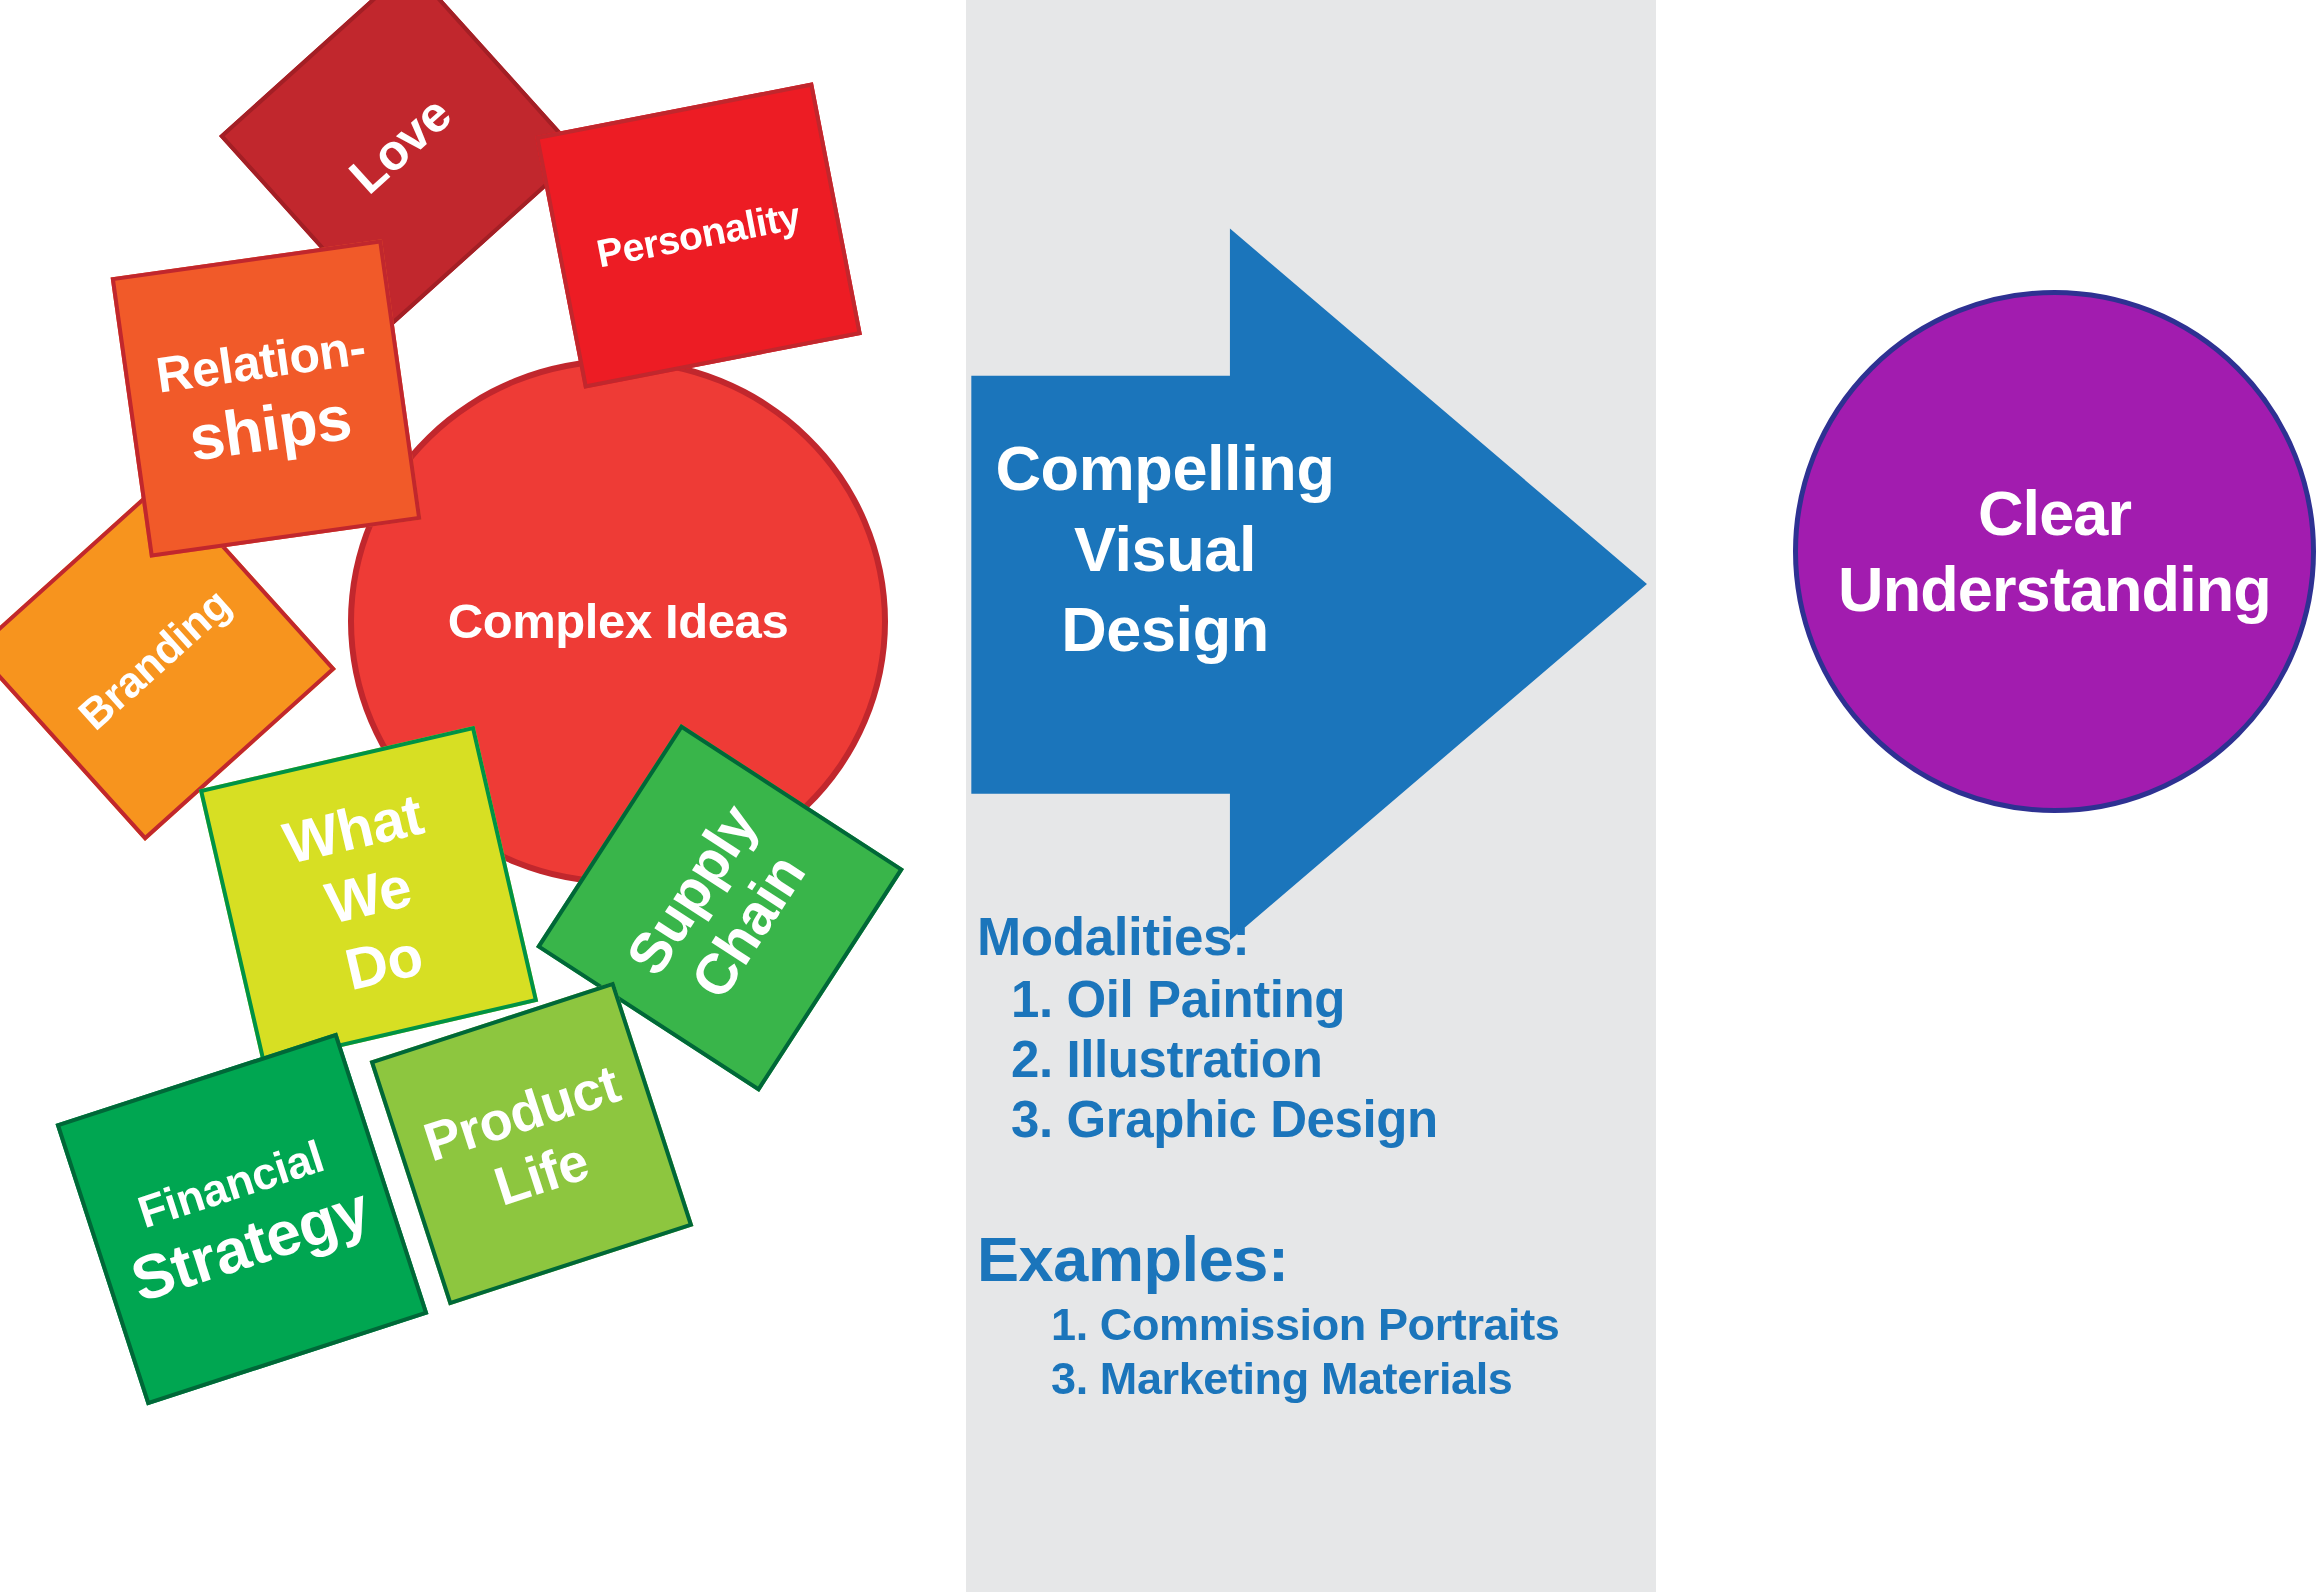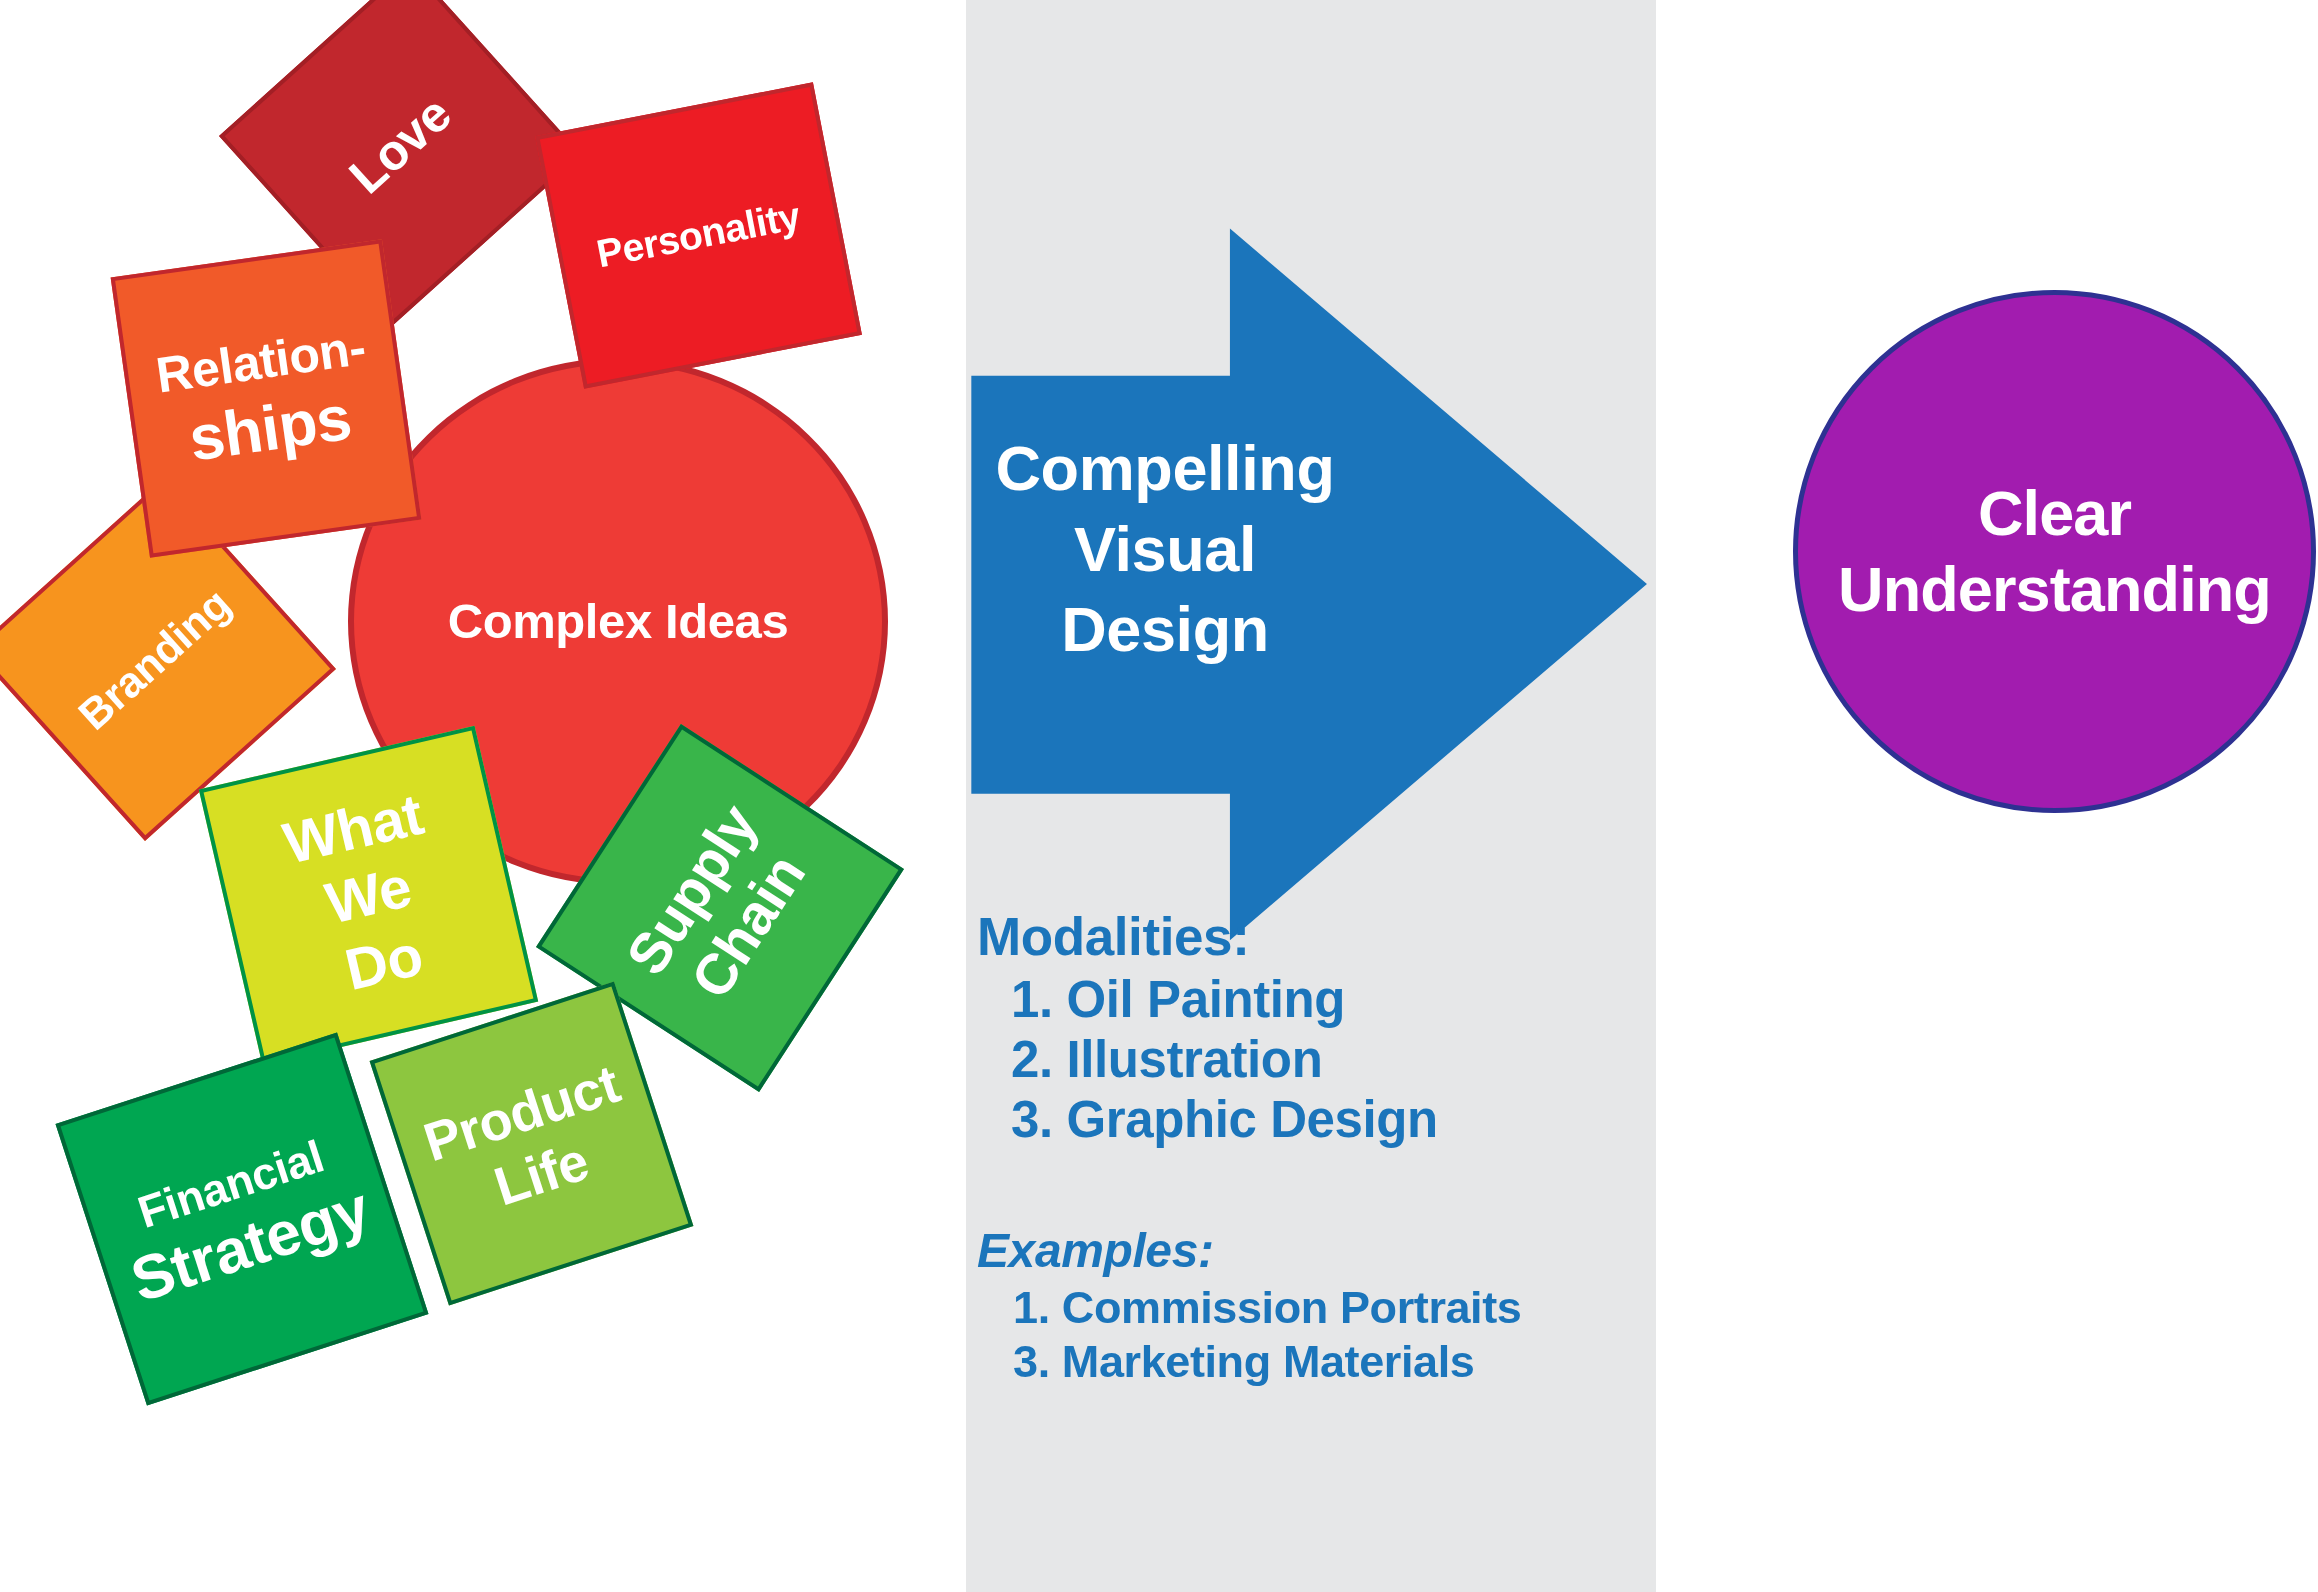--- a/index.html
+++ b/index.html
@@ -74,25 +74,25 @@
     white-space:nowrap;
   }
   #modalities{ left:977px; top:908px; }
   #modalities .list-items li{
     font-size:51px;
     line-height:1.18;
     margin-left:34px;
     letter-spacing:-0.4px;
   }
   #examples{ left:977px; top:1225px; }
-  #examples .list-head{ font-size:48px;font-style:italic; }
+  #examples .list-head{ font-size:63px; }
   #examples .list-items li{
     font-size:45px;
     line-height:1.2;
-    margin-left:36px;
+    margin-left:74px;
     letter-spacing:-0.4px;
   }
 
   
   .outcome{
     position:absolute;
     left:1793px; top:290px;
     width:523px; height:523px;
     border-radius:50%;
     background:#a21caf;

